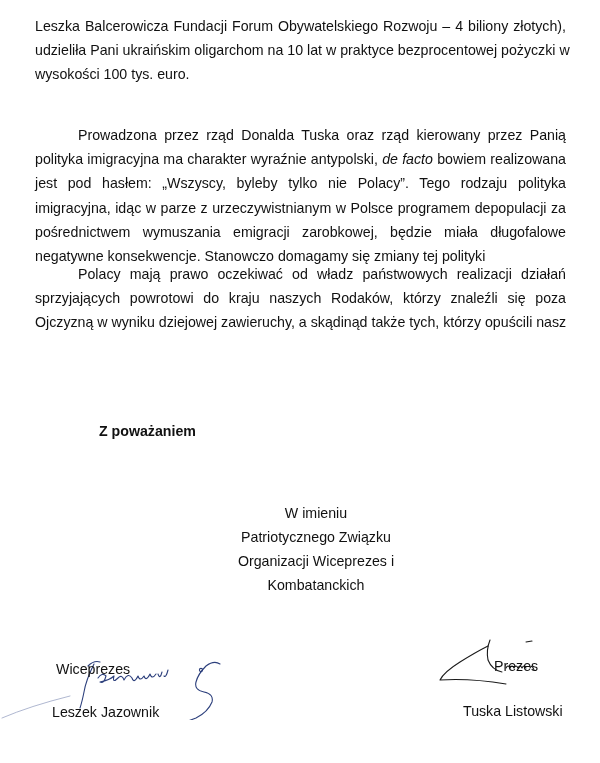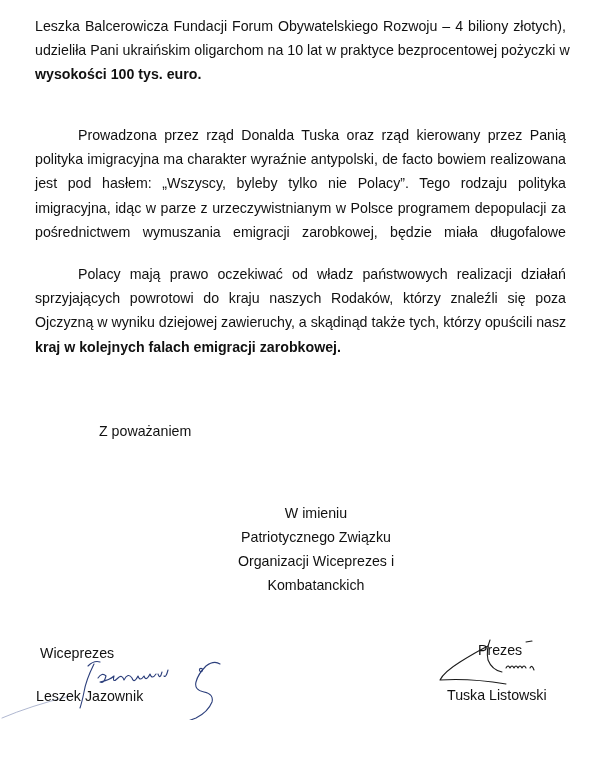--- a/index.html
+++ b/index.html
@@ -30,46 +30,46 @@
       margin: 0;
     }
     .body-text .line {
       display: block;
       text-align: justify;
       text-align-last: justify;
       white-space: nowrap;
     }
     .body-text .line.last {
       text-align-last: left;
-      font-weight: bold;
     }
     .line.indent-first { padding-left: 43px; }
-    .italic { }
+    .italic { font-style: italic; }
     #p1 { top: 14px; }
     #p2 { top: 123px; }
     #p3 { top: 262px; }
 
     .closing {
       position: absolute;
       left: 99px;
       top: 423px;
       margin: 0;
+      font-weight: bold;
     }
     .org-block {
       position: absolute;
       left: 175px;
       top: 485px;
       width: 250px;
       text-align: center;
       line-height: 24px;
       margin: 16px;
     }
     .sig-label {
       position: absolute;
-      margin: 0;
+      margin: 16px;
       white-space: nowrap;
     }
     #vp-title { left: 40px; top: 645px; }
     #vp-name  { left: 36px; top: 688px; text-align: right; }
     #p-title  { left: 478px; top: 642px; text-align: center; }
     #p-name   { left: 447px; top: 687px; }
 
     .signature {
       position: absolute;
       pointer-events: none;
@@ -85,27 +85,27 @@
     <span class="line">udzieliła Pani ukraińskim oligarchom na 10 lat w praktyce bezprocentowej pożyczki w</span>
     <span class="line last">wysokości 100 tys. euro.</span>
   </div>
 
   <div class="body-text" id="p2">
     <span class="line indent-first">Prowadzona przez rząd Donalda Tuska oraz rząd kierowany przez Panią</span>
     <span class="line"><span>polityka imigracyjna ma charakter wyraźnie antypolski,</span> <span class="italic">de facto</span> <span>bowiem realizowana</span></span>
     <span class="line">jest pod hasłem: „Wszyscy, byleby tylko nie Polacy”. Tego rodzaju polityka</span>
     <span class="line">imigracyjna, idąc w parze z urzeczywistnianym w Polsce programem depopulacji za</span>
     <span class="line">pośrednictwem wymuszania emigracji zarobkowej, będzie miała długofalowe</span>
+    <span class="line last">negatywne konsekwencje. Stanowczo domagamy się zmiany tej polityki</span>
   </div>
 
   <div class="body-text" id="p3">
     <span class="line indent-first">Polacy mają prawo oczekiwać od władz państwowych realizacji działań</span>
     <span class="line">sprzyjających powrotowi do kraju naszych Rodaków, którzy znaleźli się poza</span>
     <span class="line">Ojczyzną w wyniku dziejowej zawieruchy, a skądinąd także tych, którzy opuścili nasz</span>
-    <span class="line last">kraj w kolejnych falach emigracji zarobkowej.</span>
   </div>
 
   <p class="closing">Z poważaniem</p>
 
   <div class="org-block">
     <div>W imieniu</div>
     <div>Patriotycznego Związku</div>
     <div>Organizacji Wiceprezes i Kombatanckich</div>
   </div>
 

